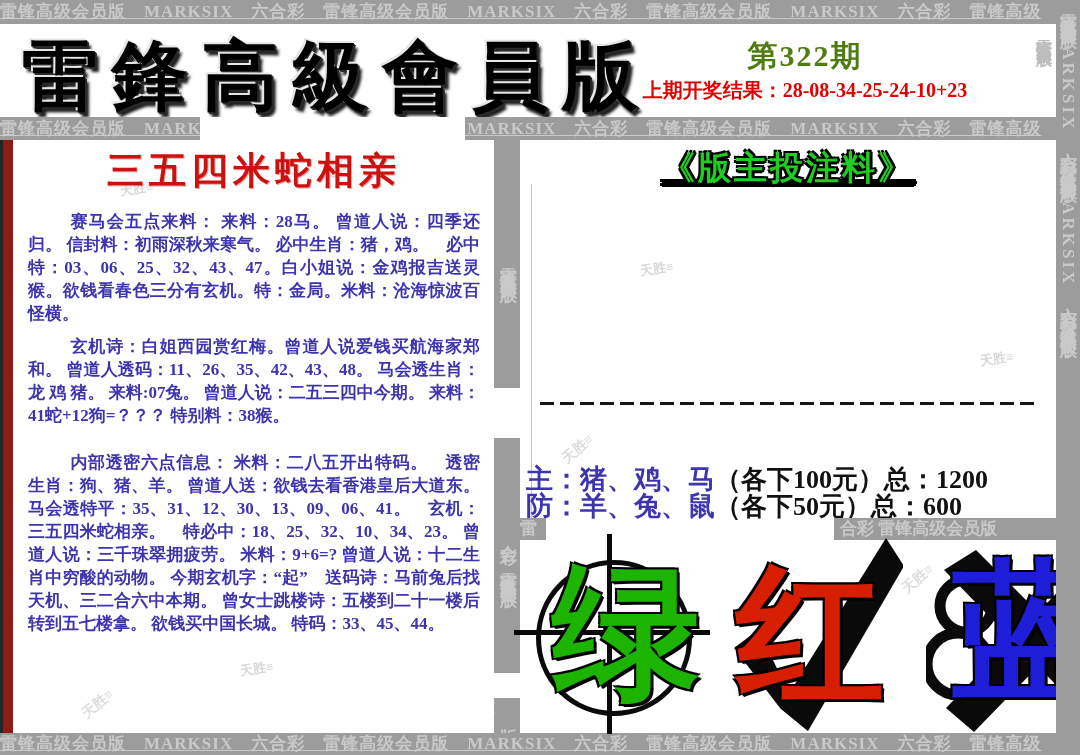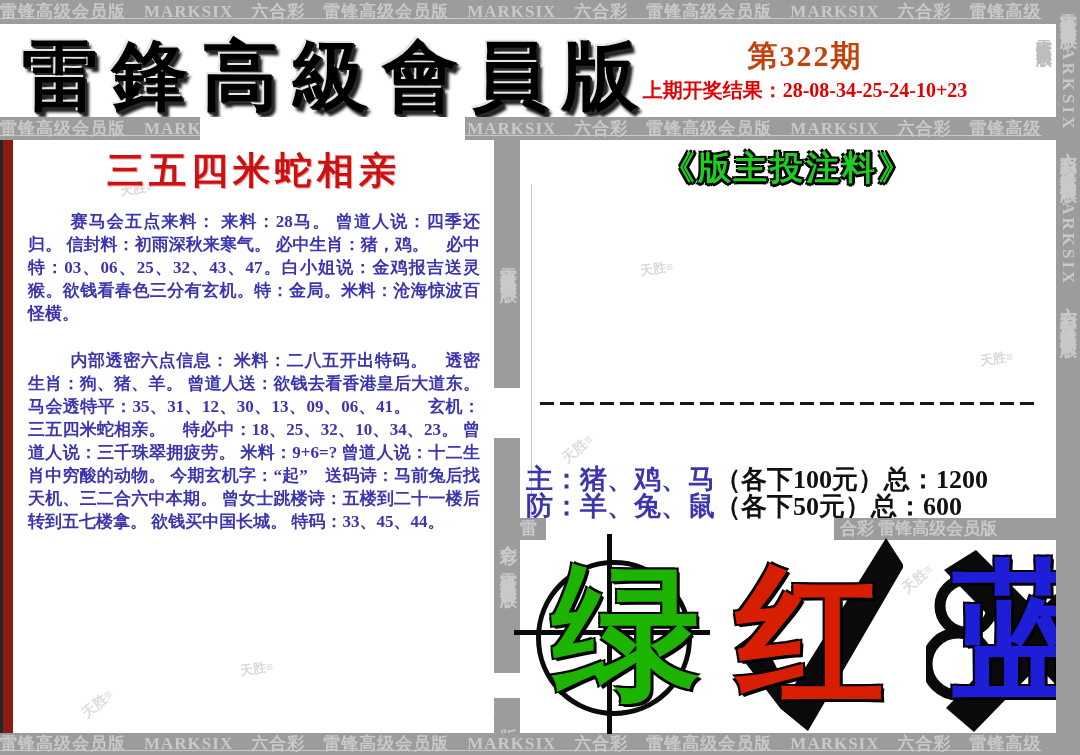--- a/index.html
+++ b/index.html
@@ -12,21 +12,21 @@
   .strip-mid{height:23px;line-height:23px;position:relative;}
   .strip-bottom{height:22px;line-height:22px;}
   .strip-patch{position:absolute;left:200px;top:0;width:265px;height:23px;background:#ffffff;}
   
   .header{height:93px;position:relative;background:#ffffff;}
   .big-title{position:absolute;left:22px;top:2px;font-size:76px;font-weight:900;
              letter-spacing:14px;color:#000000;
              text-shadow:-2px -2px 0 #e6e6e6,1px 1px 0 #2a2a2a,2px 2px 0 #2a2a2a,
                          4px 5px 3px #1b1b1b;}
   .issue-block{position:absolute;left:620px;top:12px;width:370px;text-align:center;}
-  .issue-no{font-size:30px;color:#c2410c;font-weight:bold;letter-spacing:2px;}
+  .issue-no{font-size:30px;color:#4d7c0f;font-weight:bold;letter-spacing:2px;}
   .last-draw{font-size:20px;color:#e30000;font-weight:bold;}
   
   .main{height:593px;position:relative;background:#ffffff;}
   .edge-black{position:absolute;left:0;top:0;width:3px;height:593px;background:#262626;}
   .edge-red{position:absolute;left:3px;top:0;width:10px;height:593px;background:#8b1d15;}
   
   .left-col{position:absolute;left:18px;top:0;width:472px;}
   .left-title{margin-top:6px;text-align:center;font-size:37px;font-weight:900;color:#cc1111;
               letter-spacing:5px;text-shadow:1px 1px 0 #f4a0a0;}
   .para{font-size:17px;line-height:23px;font-weight:bold;color:#3d35ae;text-align:justify;
@@ -36,21 +36,21 @@
   .p2{margin-top:20px;text-indent:0;}
   .p3{margin-top:24px;text-indent:2.5em;}
   
   .divider-seg{position:absolute;left:494px;width:26px;background:#9c9c9c;color:#c9c9c9;
                writing-mode:vertical-rl;text-orientation:upright;font-size:17px;font-weight:bold;
                letter-spacing:3px;overflow:hidden;text-align:center;}
   .dseg1{top:0;height:248px;}
   .dseg2{top:298px;height:235px;}
   .dseg3{top:558px;height:35px;}
   
-  .right-col{position:absolute;left:520px;top:0;width:536px;height:601px;}
+  .right-col{position:absolute;left:520px;top:0;width:536px;height:601px;text-decoration:underline;}
   .green-title{margin-top:6px;text-align:center;font-size:33px;font-weight:900;color:#1fcc22;
                letter-spacing:3px;
                text-shadow:-2px -2px 0 #000,2px -2px 0 #000,-2px 2px 0 #000,2px 2px 0 #000,
                            0 3px 0 #000,3px 0 0 #000;}
   .thin-vline{position:absolute;left:11px;top:44px;width:1px;height:345px;background:#c6c6c6;}
   .dashed-line{position:absolute;left:20px;top:262px;width:496px;height:3px;
                background:repeating-linear-gradient(90deg,#161616 0 14px,transparent 14px 20px);}
   .invest-line{position:absolute;left:0;top:276px;width:520px;text-align:center;font-size:25px;
                font-weight:900;color:#e80014;letter-spacing:1px;}
   .bet-row{position:absolute;left:6px;width:530px;font-size:27px;font-weight:900;white-space:nowrap;}
@@ -118,20 +118,21 @@
   <span class="wm" style="left:640px;top:120px;">天胜≡</span>
   <span class="wm wm2" style="left:560px;top:300px;">天胜≡</span>
   <span class="wm" style="left:980px;top:210px;">天胜≡</span>
   <span class="wm wm2" style="left:900px;top:430px;">天胜≡</span>
   <span class="wm" style="left:240px;top:520px;">天胜≡</span>
   <span class="wm wm2" style="left:80px;top:555px;">天胜≡</span>
 
   <div class="left-col">
     <div class="left-title">三五四米蛇相亲</div>
     <p class="para p0">赛马会五点来料： 来料：28马。 曾道人说：四季还归。 信封料：初雨深秋来寒气。 必中生肖：猪，鸡。　必中特：03、06、25、32、43、47。白小姐说：金鸡报吉送灵猴。欲钱看春色三分有玄机。特：金局。米料：沧海惊波百怪横。</p>
+    <p class="para p1">玄机诗：白姐西园赏红梅。曾道人说爱钱买航海家郑和。 曾道人透码：11、26、35、42、43、48。 马会透生肖：龙 鸡 猪。 来料:07兔。 曾道人说：二五三四中今期。 来料：41蛇+12狗=？？？ 特别料：38猴。</p>
     <p class="para p3">内部透密六点信息： 米料：二八五开出特码。　透密生肖：狗、猪、羊。 曾道人送：欲钱去看香港皇后大道东。 马会透特平：35、31、12、30、13、09、06、41。　玄机：三五四米蛇相亲。　特必中：18、25、32、10、34、23。 曾道人说：三千珠翠拥疲劳。 米料：9+6=? 曾道人说：十二生肖中穷酸的动物。 今期玄机字：“起”　送码诗：马前兔后找天机、三二合六中本期。 曾女士跳楼诗：五楼到二十一楼后转到五七楼拿。 欲钱买中国长城。 特码：33、45、44。</p>
 
   </div>
 
   <div class="divider-seg dseg1">雷锋高级会员版</div>
   <div class="divider-seg dseg2">合彩 雷锋高级会员版</div>
   <div class="divider-seg dseg3">版 MA</div>
 
   <div class="right-col">
     <div class="green-title">《版主投注料》</div>

